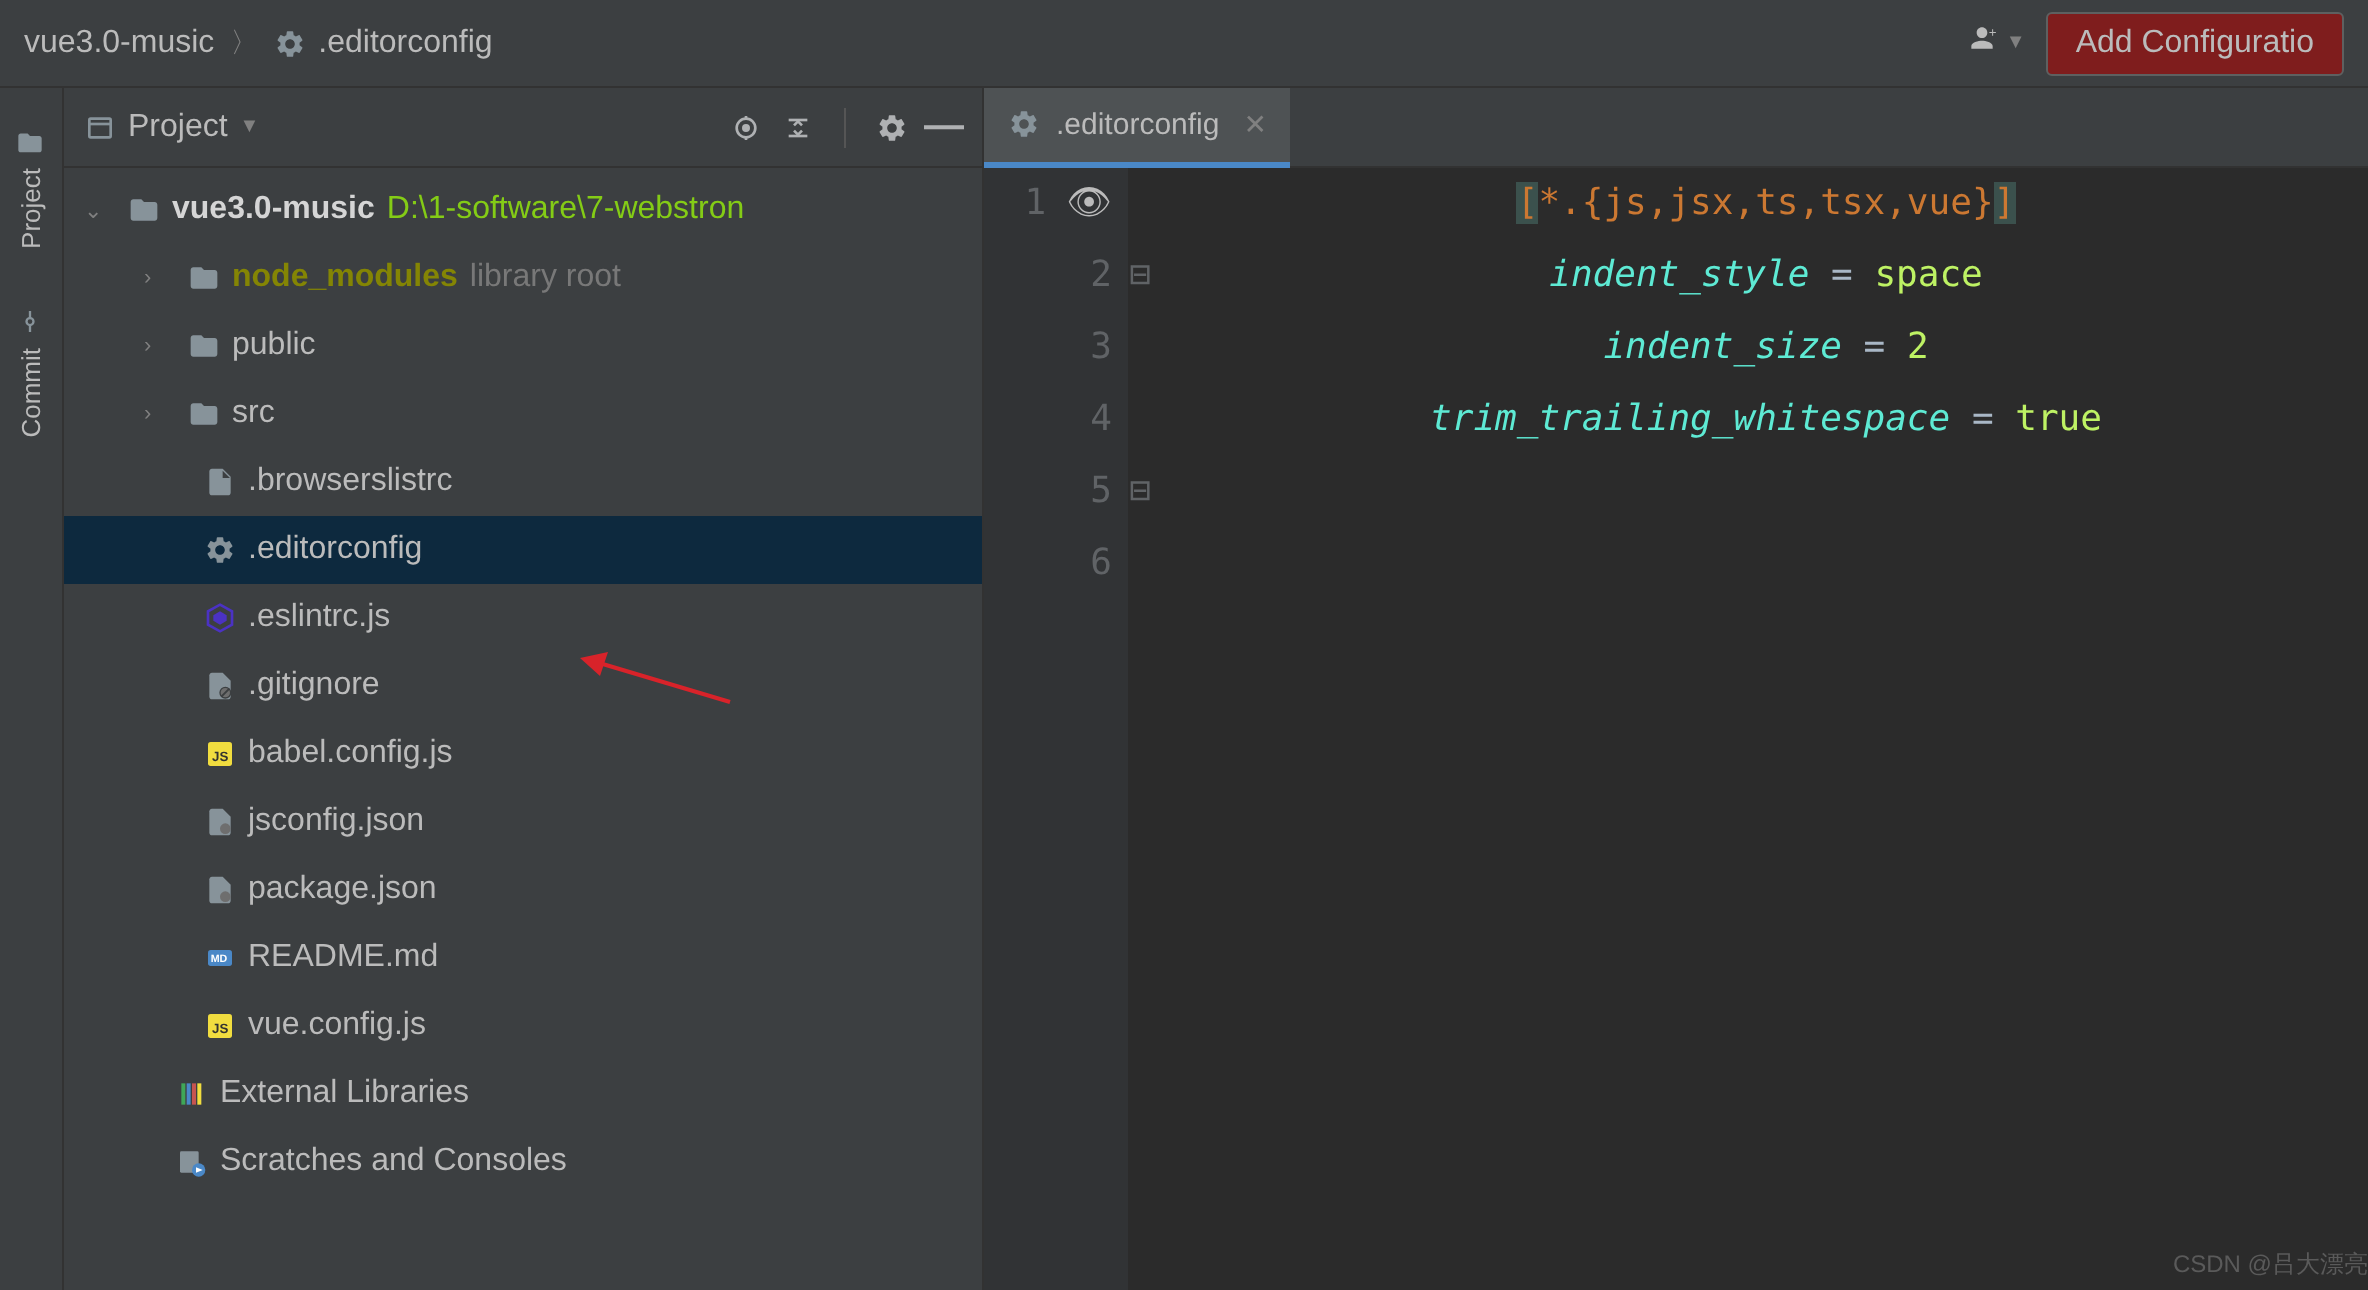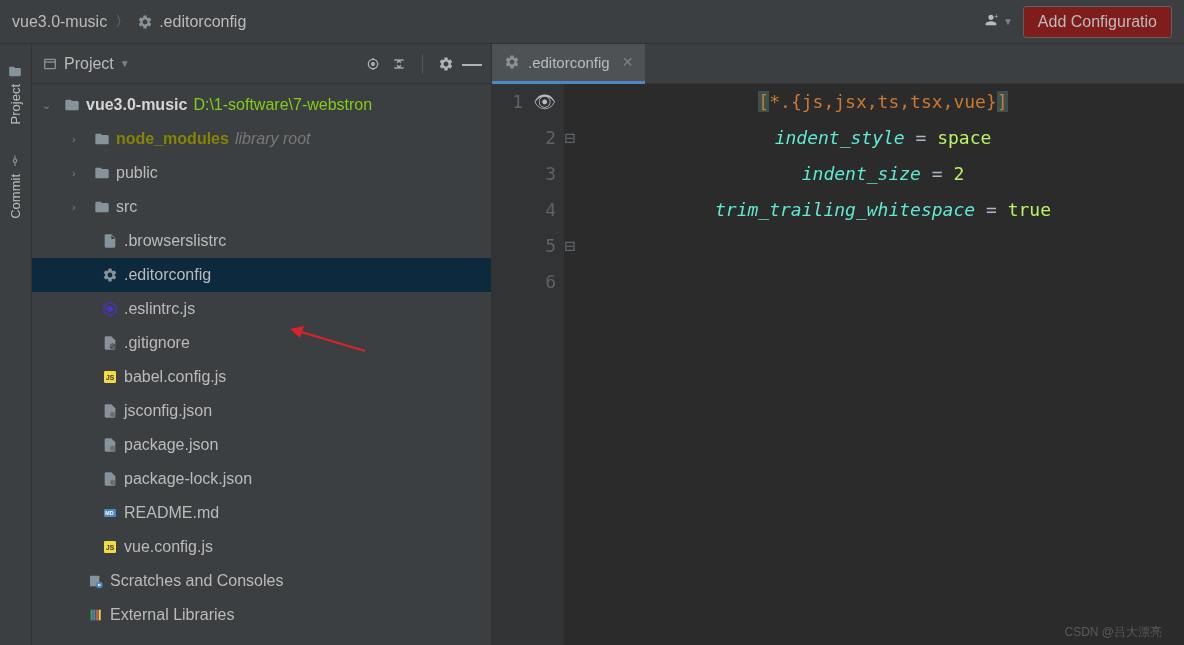--- a/index.html
+++ b/index.html
@@ -120,21 +120,21 @@
   color: #808080;
   font-size: 11px;
 }
 .tree-row .indent-1 { width: 24px; }
 .tree-row .indent-2 { width: 54px; }
 .tree-row .indent-2b { width: 40px; }
 .lbl-bold { font-weight: bold; color: #d5d5d5; }
 .lbl-normal { color: #bbbbbb; }
 .lbl-muted { color: #84cc16; }
 .lbl-excluded { color: #848504; font-weight: bold; }
-.lbl-lib { color: #787878; font-style: italic; }
+.lbl-lib { color: #787878; }
 .editor-area {
   flex: 1;
   display: flex;
   flex-direction: column;
   background: #2b2b2b;
 }
 .tab-bar {
   height: 40px;
   background: #3c3f41;
   display: flex;
@@ -187,21 +187,21 @@
 }
 .code-line { height: 36px; white-space: pre; text-align: center; }
 .c-bracket { color: #cc7832; }
 .c-brace-y { background: #3b514d; }
 .c-key { color: #5eead4; font-style: italic; }
 .c-string { color: #bef264; }
 .c-eq { color: #a9b7c6; }
 .watermark {
   position: absolute;
   bottom: 4px;
-  right: 22px;
+  right: 0;
   font-size: 12px;
   color: #5a5a5a;
 }
 .red-arrow {
   position: absolute;
   left: 258px;
   top: 242px;
   pointer-events: none;
   z-index: 10;
 }
@@ -373,61 +373,53 @@
       <div class="tree-row">
         <span class="indent-2"></span>
         <svg class="icon-svg" viewBox="0 0 24 24" fill="#87939a">
             <path d="M14 2H6c-1.1 0-2 .9-2 2v16c0 1.1.9 2 2 2h12c1.1 0 2-.9 2-2V8l-6-6z"></path>
             <circle cx="16" cy="17" r="4" fill="#6e6e6e"></circle>
           </svg>
         <span class="lbl-normal">package.json</span>
       </div>
       <div class="tree-row">
         <span class="indent-2"></span>
-        <svg class="icon-svg" viewBox="0 0 24 24" fill="#87939a">
-            <path d="M14 2H6c-1.1 0-2 .9-2 2v16c0 1.1.9 2 2 2h12c1.1 0 2-.9 2-2V8l-6-6z"></path>
-            <circle cx="16" cy="17" r="4" fill="#6e6e6e"></circle>
-          </svg>
-        <span class="lbl-normal">package-lock.json</span>
-      </div>
-      <div class="tree-row">
-        <span class="indent-2"></span>
         <svg class="icon-svg" viewBox="0 0 24 24">
             <rect x="3" y="6" width="18" height="12" rx="2" fill="#4a88c7"></rect>
             <text x="5" y="15" font-size="8" font-weight="bold" fill="#fff">MD</text>
           </svg>
         <span class="lbl-normal">README.md</span>
       </div>
       <div class="tree-row">
         <span class="indent-2"></span>
         <svg class="icon-svg" viewBox="0 0 24 24">
             <rect x="3" y="3" width="18" height="18" rx="2" fill="#f1dd3f"></rect>
             <text x="6" y="17" font-size="10" font-weight="bold" fill="#323330">JS</text>
           </svg>
         <span class="lbl-normal">vue.config.js</span>
-      </div>
-      <div class="tree-row">
-        <span class="indent-2b"></span>
-        <svg class="icon-svg" viewBox="0 0 24 24" fill="#87939a">
-            <rect x="3" y="4" width="14" height="16" rx="1"></rect>
-            <circle cx="17" cy="18" r="5" fill="#4a88c7"></circle>
-            <polygon points="15,16 20,18 15,20" fill="#fff"></polygon>
-          </svg>
-        <span class="lbl-normal">Scratches and Consoles</span>
       </div>
       <div class="tree-row">
         <span class="indent-2b"></span>
         <svg class="icon-svg" viewBox="0 0 24 24">
             <rect x="4" y="4" width="3" height="16" fill="#3fa757"></rect>
             <rect x="8" y="4" width="3" height="16" fill="#4a88c7"></rect>
             <rect x="12" y="4" width="3" height="16" fill="#c75450"></rect>
             <rect x="16" y="4" width="3" height="16" fill="#f1dd3f"></rect>
           </svg>
         <span class="lbl-normal">External Libraries</span>
       </div>
+      <div class="tree-row">
+        <span class="indent-2b"></span>
+        <svg class="icon-svg" viewBox="0 0 24 24" fill="#87939a">
+            <rect x="3" y="4" width="14" height="16" rx="1"></rect>
+            <circle cx="17" cy="18" r="5" fill="#4a88c7"></circle>
+            <polygon points="15,16 20,18 15,20" fill="#fff"></polygon>
+          </svg>
+        <span class="lbl-normal">Scratches and Consoles</span>
+      </div>
 
       <svg class="red-arrow" width="80" height="30" viewBox="0 0 80 30">
         <line x1="75" y1="25" x2="8" y2="5" stroke="#d8232a" stroke-width="2"></line>
         <polygon points="0,3 14,0 10,12" fill="#d8232a"></polygon>
       </svg>
     </div>
   </div>
 
   <div class="editor-area">
     <div class="tab-bar">

